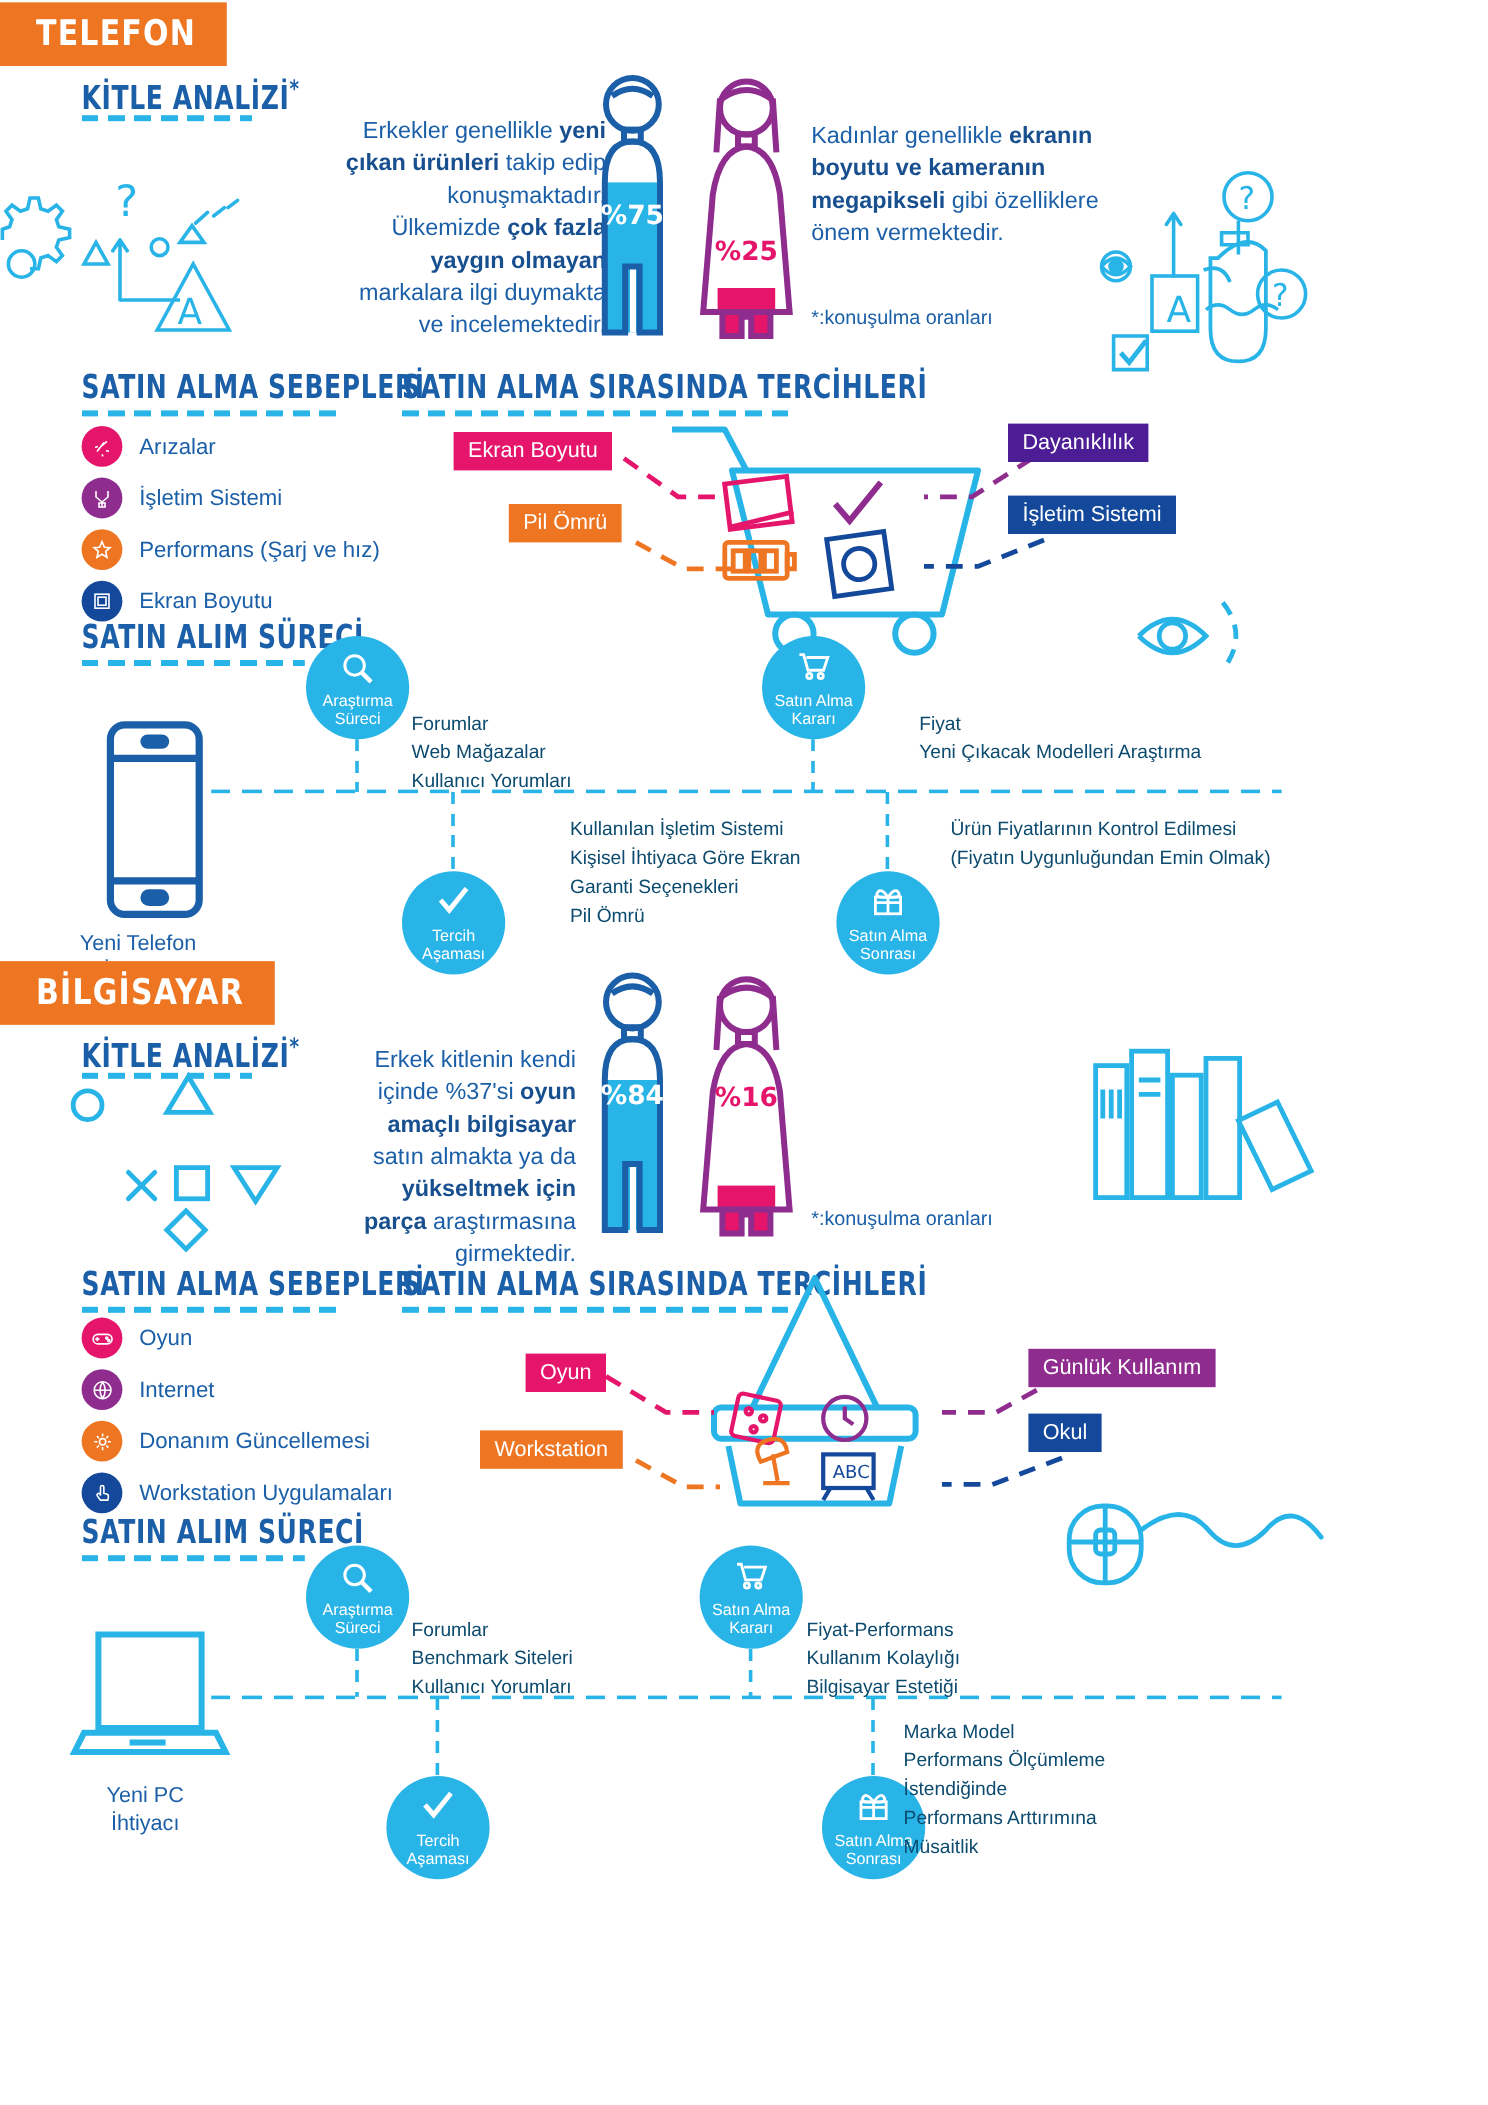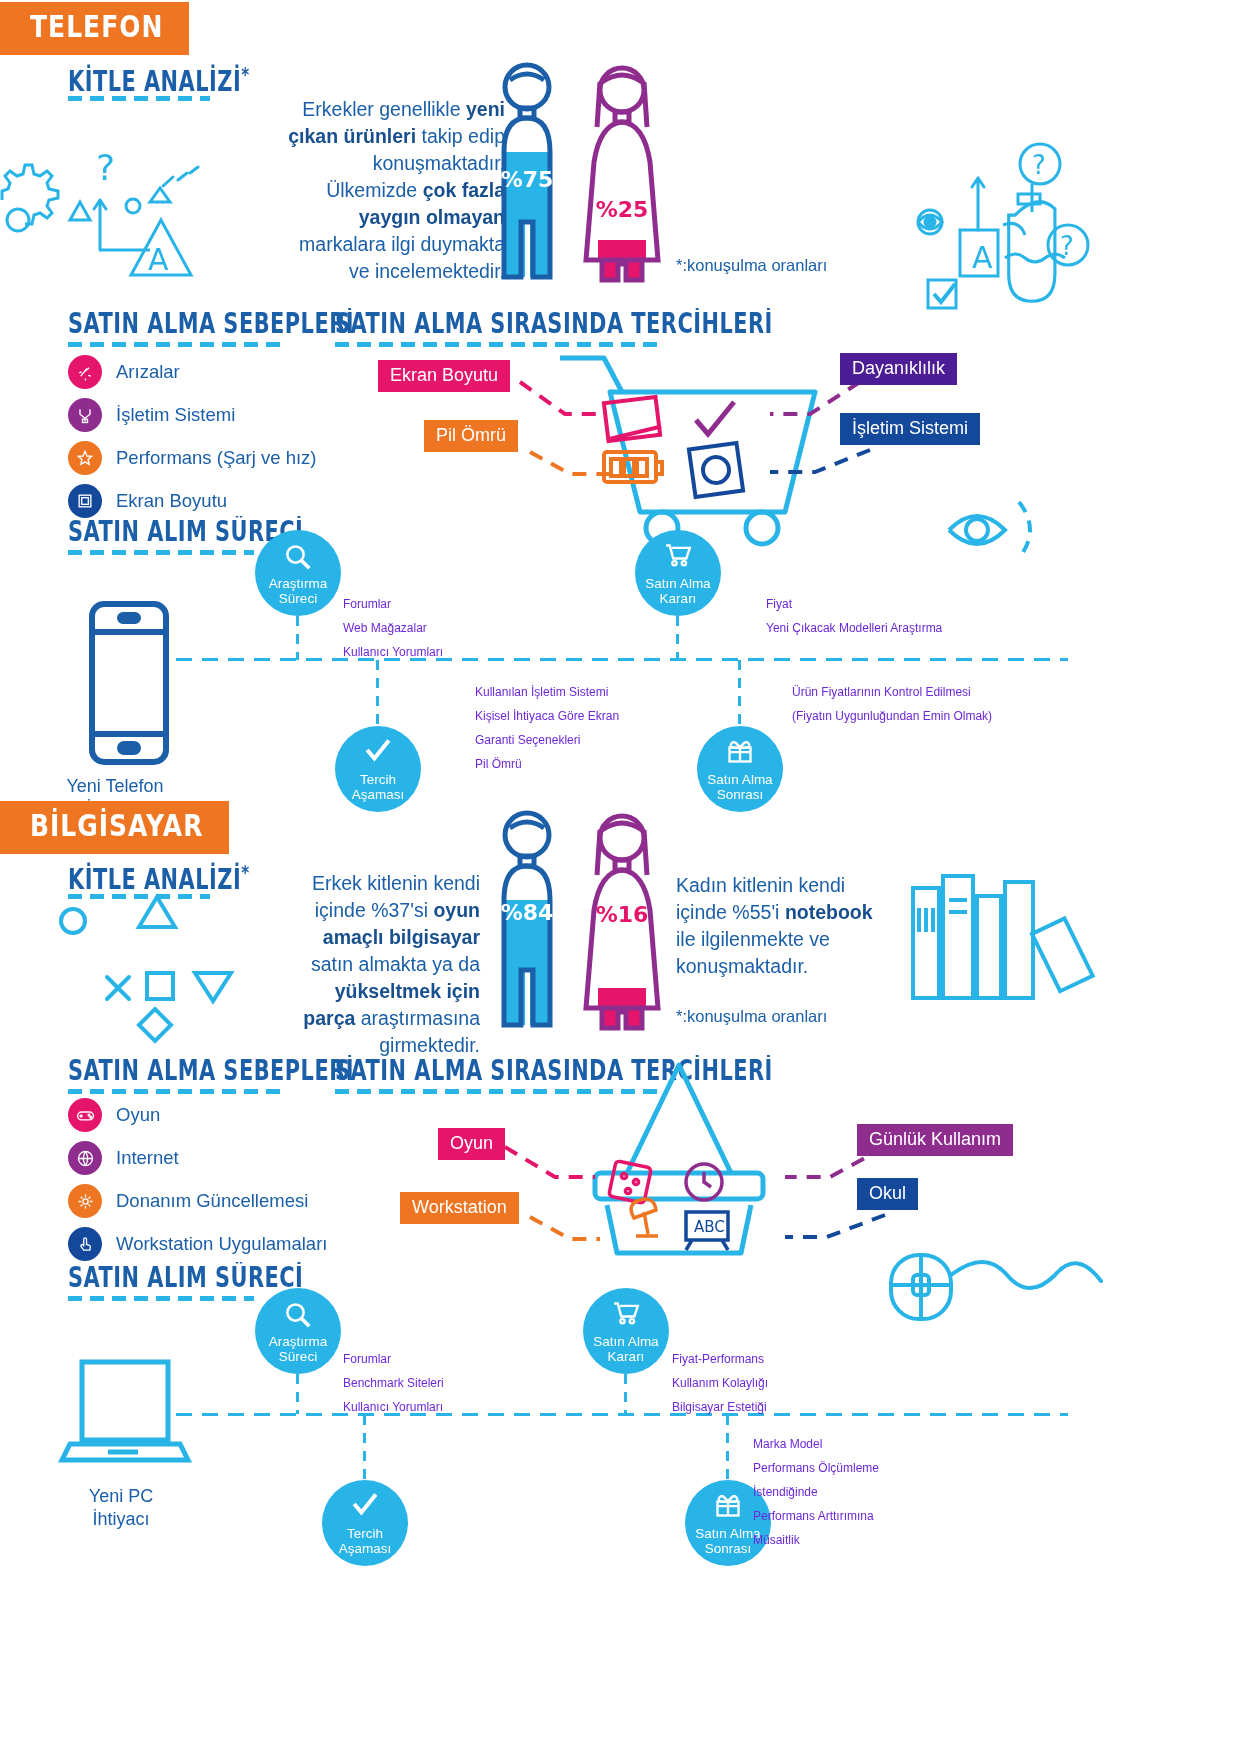--- a/index.html
+++ b/index.html
@@ -85,21 +85,21 @@
     background: #29b4e8;
     color: #ffffff;
     display: flex; flex-direction: column;
     align-items: center; justify-content: flex-end;
     padding-bottom: 10px;
     text-align: center;
     font-size: 13.5px; line-height: 15px;
   }
   .pcircle .glyph { position: absolute; top: 12px; left: 0; right: 0; display:flex; justify-content:center; }
 
-  .plist { position: absolute; font-size: 12px; line-height: 24px; color: #6d28d9; white-space: nowrap; }
+  .plist { position: absolute; font-size: 16px; line-height: 24px; color: #0c4a6e; white-space: nowrap; }
   .caption { position: absolute; font-size: 18px; line-height: 23px; color: #1b5fa8; text-align: center; }
 
   .hline {
     position: absolute; height: 3px;
     background-image: repeating-linear-gradient(to right,#29b4e8 0 16px, transparent 16px 26px);
   }
   .vline {
     position: absolute; width: 3px;
     background-image: repeating-linear-gradient(to bottom,#29b4e8 0 10px, transparent 10px 18px);
   }
@@ -148,20 +148,21 @@
   <rect x="26" y="178" width="48" height="20" fill="#e5156b"></rect>
   <circle cx="50" cy="28" r="22" fill="none" stroke="#8f2d8f" stroke-width="5"></circle>
   <path d="M30 20 q20 -14 40 0" fill="none" stroke="#8f2d8f" stroke-width="5"></path>
   <path d="M28 20 l-3 45 M72 20 l3 45" fill="none" stroke="#8f2d8f" stroke-width="5"></path>
   <rect x="43" y="50" width="14" height="10" fill="none" stroke="#8f2d8f" stroke-width="5"></rect>
   <path d="M50 60 q-22 2 -28 40 l-8 98 l72 0 l-8 -98 q-6 -38 -28 -40 z" fill="none" stroke="#8f2d8f" stroke-width="5"></path>
   <path d="M30 198 l0 20 l16 0 l0 -16 l8 0 l0 16 l16 0 l0 -20" fill="none" stroke="#8f2d8f" stroke-width="5"></path>
   <text x="50" y="155" fill="#e5156b" font-size="22" font-weight="bold" text-anchor="middle" font-family="DejaVu Sans, sans-serif">%25</text>
 </svg>
 
+<div class="para" style="left:676px; top:100px; width:240px;">Kadınlar genellikle <b>ekranın boyutu ve kameranın megapikseli</b> gibi özelliklere önem vermektedir.</div>
 <div class="note" style="left:676px; top:256px;">*:konuşulma oranları</div>
 
 <svg style="position:absolute; left:860px; top:130px;" width="230" height="180" viewBox="0 0 230 180" fill="none" stroke="#29b4e8" stroke-width="3">
   <circle cx="70" cy="92" r="12"></circle>
       <circle cx="70" cy="92" r="5" fill="#29b4e8"></circle>
   <path d="M58 92 q12 -14 24 0 q-12 14 -24 0"></path>
   <path d="M118 100 l0 -52 M118 48 l-6 9 M118 48 l6 9" stroke-linecap="round"></path>
   <rect x="100" y="100" width="38" height="46"></rect>
   <text x="112" y="138" font-size="30" fill="#29b4e8" stroke="none" font-family="DejaVu Sans, sans-serif">A</text>
   <circle cx="180" cy="34" r="20"></circle>
@@ -360,21 +361,20 @@
   <rect x="26" y="178" width="48" height="20" fill="#e5156b"></rect>
   <circle cx="50" cy="28" r="22" fill="none" stroke="#8f2d8f" stroke-width="5"></circle>
   <path d="M30 20 q20 -14 40 0" fill="none" stroke="#8f2d8f" stroke-width="5"></path>
   <path d="M28 20 l-3 45 M72 20 l3 45" fill="none" stroke="#8f2d8f" stroke-width="5"></path>
   <rect x="43" y="50" width="14" height="10" fill="none" stroke="#8f2d8f" stroke-width="5"></rect>
   <path d="M50 60 q-22 2 -28 40 l-8 98 l72 0 l-8 -98 q-6 -38 -28 -40 z" fill="none" stroke="#8f2d8f" stroke-width="5"></path>
   <path d="M30 198 l0 20 l16 0 l0 -16 l8 0 l0 16 l16 0 l0 -20" fill="none" stroke="#8f2d8f" stroke-width="5"></path>
   <text x="50" y="112" fill="#e5156b" font-size="22" font-weight="bold" text-anchor="middle" font-family="DejaVu Sans, sans-serif">%16</text>
 </svg>
 
-<div class="para" style="left:676px; top:872px; width:215px;">Kadın kitlenin kendi içinde %55'i <b>notebook</b> ile ilgilenmekte ve konuşmaktadır.</div>
 <div class="note" style="left:676px; top:1007px;">*:konuşulma oranları</div>
 
 <svg style="position:absolute; left:905px; top:868px;" width="180" height="150" viewBox="0 0 180 150" fill="none" stroke="#29b4e8" stroke-width="4">
   <rect x="8" y="20" width="26" height="110"></rect>
   <path d="M14 40 l0 24 M21 40 l0 24 M28 40 l0 24"></path>
   <rect x="38" y="8" width="30" height="122"></rect>
   <path d="M44 32 l18 0 M44 44 l18 0"></path>
   <rect x="72" y="28" width="24" height="102"></rect>
   <rect x="100" y="14" width="28" height="116"></rect>
   <path d="M134 44 l34 -12 l22 60 l-34 12 z" transform="translate(-4,20) rotate(-6 150 74)"></path>

